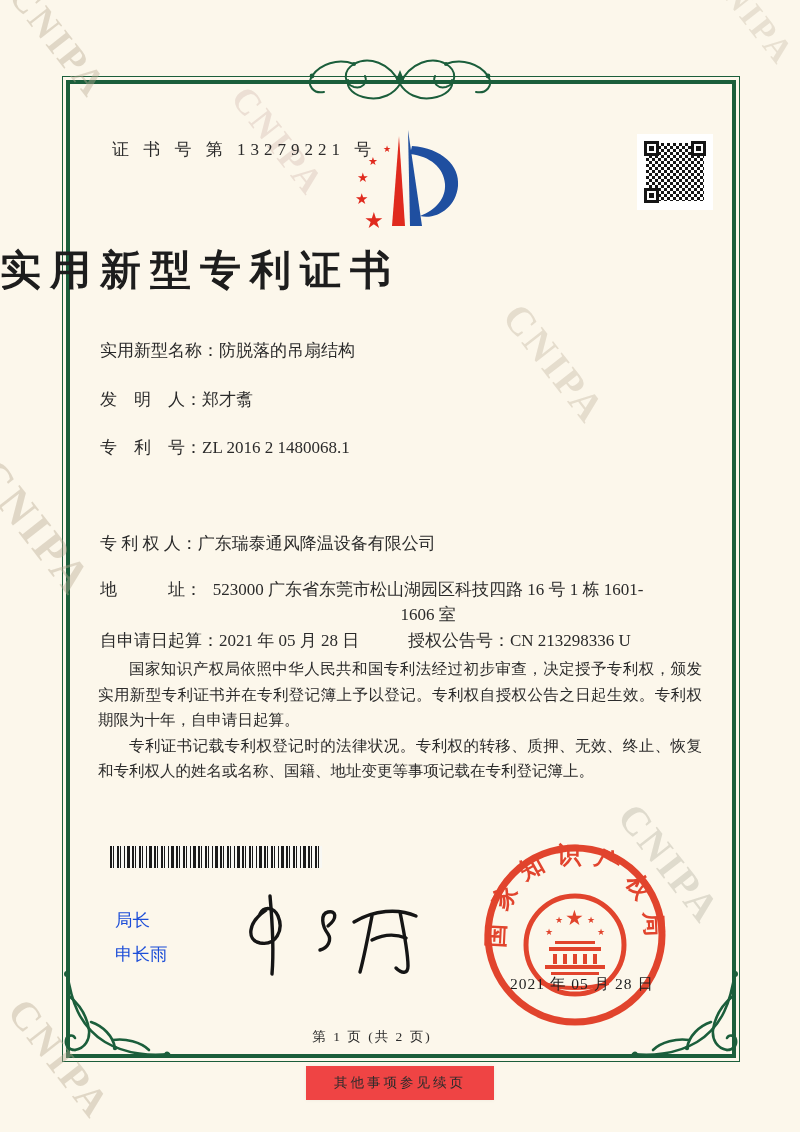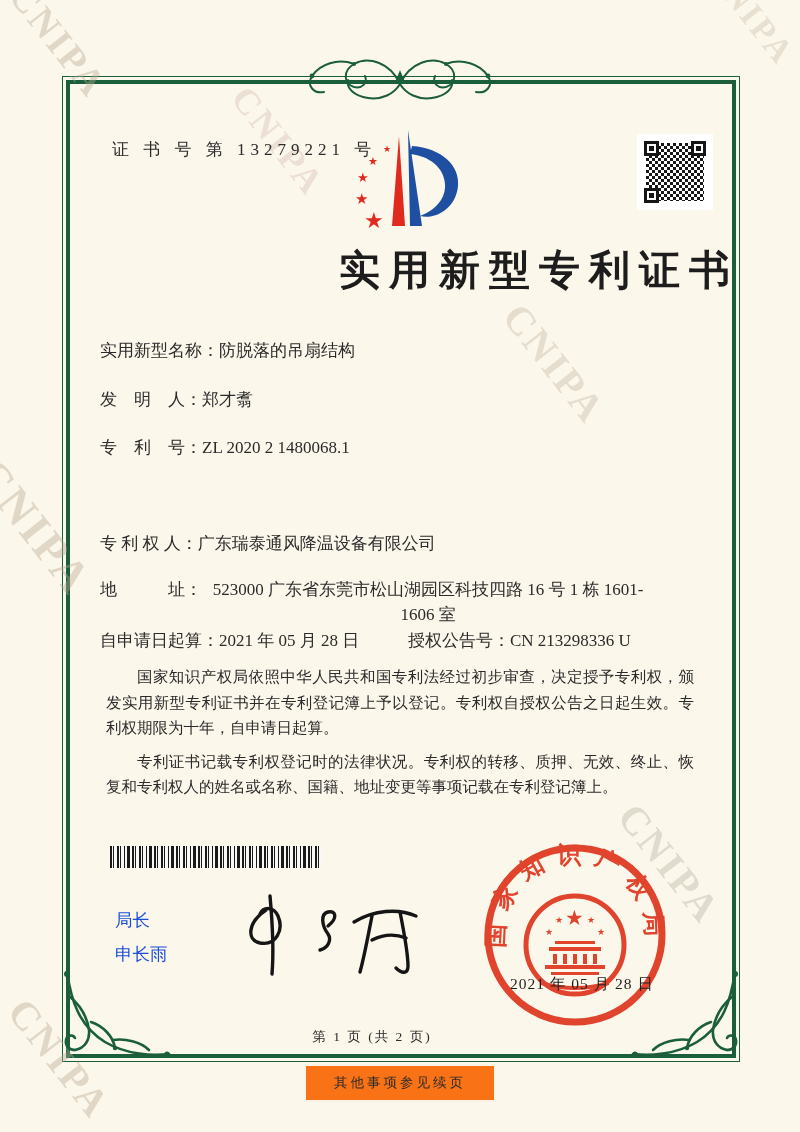--- a/index.html
+++ b/index.html
@@ -32,48 +32,48 @@
 
   .certno{position:absolute;left:112px;top:138px;font-size:17px;letter-spacing:5px;}
   .logo{position:absolute;left:342px;top:128px;}
   .qr{position:absolute;left:637px;top:134px;width:76px;height:76px;background:#fff;}
   .qr-mods{position:absolute;inset:9px;
     background:repeating-conic-gradient(#161616 0 25%,transparent 0 50%) 0 0/6px 6px;}
   .finder{position:absolute;width:15px;height:15px;border:3px solid #161616;background:#fff;box-sizing:border-box;}
   .finder::after{content:"";position:absolute;inset:2px;background:#161616;}
   .finder.tl{left:-2px;top:-2px;} .finder.tr{right:-2px;top:-2px;} .finder.bl{left:-2px;bottom:-2px;}
 
-  .title{position:absolute;left:0;width:739px;top:243px;text-align:right;
+  .title{position:absolute;left:0;width:739px;top:243px;text-align:left;
          font-size:41px;font-weight:bold;letter-spacing:9px;color:#1d1d1d;}
 
   .row{position:absolute;left:100px;width:562px;display:flex;font-size:17px;line-height:25px;}
   .lbl{flex:0 0 auto;white-space:pre;}
   .val{white-space:pre-wrap;text-align:center;}
   .row.addr .val{max-width:452px;}
 
   .paras{position:absolute;left:98px;top:656px;width:604px;font-size:15.5px;line-height:25.5px;
          text-align:justify;}
-  .paras p{margin:8px;text-indent:2em;font-family:Liberation Serif, serif;}
+  .paras p{margin:0;text-indent:2em;font-family:Liberation Serif, serif;}
 
   .barcode{position:absolute;left:110px;top:846px;width:212px;height:22px;
     background:repeating-linear-gradient(90deg,
       #1a1a1a 0 2px,#f8f8f4 2px 3px,#1a1a1a 3px 4px,#f8f8f4 4px 7px,
       #1a1a1a 7px 9px,#f8f8f4 9px 10px,#1a1a1a 10px 11px,#f8f8f4 11px 14px,
       #1a1a1a 14px 15px,#f8f8f4 15px 17px,#1a1a1a 17px 20px,#f8f8f4 20px 22px);}
 
   .sigblock{position:absolute;left:115px;top:903px;font-family:"Liberation Sans","DejaVu Sans",sans-serif;
             font-size:17.5px;color:#1d4ed8;line-height:34px;}
   .signature{position:absolute;left:232px;top:888px;}
 
   .seal{position:absolute;left:481px;top:841px;z-index:5;opacity:.93;}
   .seal-date{position:absolute;left:492px;top:974px;width:180px;text-align:center;z-index:6;
              font-size:15.5px;letter-spacing:1px;color:#1f1f1f;white-space:nowrap;}
 
   .pageinfo{position:absolute;left:0;width:744px;top:1028px;text-align:center;font-size:13.5px;letter-spacing:2px;}
-  .contbox{position:absolute;left:50%;transform:translateX(-50%);top:1066px;background:#f97316;
+  .contbox{position:absolute;left:50%;transform:translateX(-50%);top:1066px;background:#ef4444;
            padding:8px 28px;font-size:13.5px;letter-spacing:3px;box-shadow:0 0 4px rgba(0,0,0,.06);z-index:6;white-space:nowrap;}
 </style>
 </head>
 <body>
 
 <div class="page">
 
   <div class="waves"></div>
 
   <div class="frame">
@@ -165,21 +165,21 @@
     <div class="row" style="top:338px">
       <span class="lbl">实用新型名称：</span>
       <span class="val">防脱落的吊扇结构</span>
     </div>
     <div class="row" style="top:387px">
       <span class="lbl">发　明　人：</span>
       <span class="val">郑才翥</span>
     </div>
     <div class="row" style="top:435px">
       <span class="lbl">专　利　号：</span>
-      <span class="val">ZL 2020 2 1480068.1</span>
+      <span class="val">ZL 2016 2 1480068.1</span>
     </div>
     <div class="row" style="top:531px">
       <span class="lbl">专 利 权 人：</span>
       <span class="val">广东瑞泰通风降温设备有限公司</span>
     </div>
     <div class="row addr" style="top:577px">
       <span class="lbl">地　　　址：</span>
       <span class="val">523000 广东省东莞市松山湖园区科技四路 16 号 1 栋 1601-1606 室</span>
     </div>
     <div class="row" style="top:628px;width:310px">

